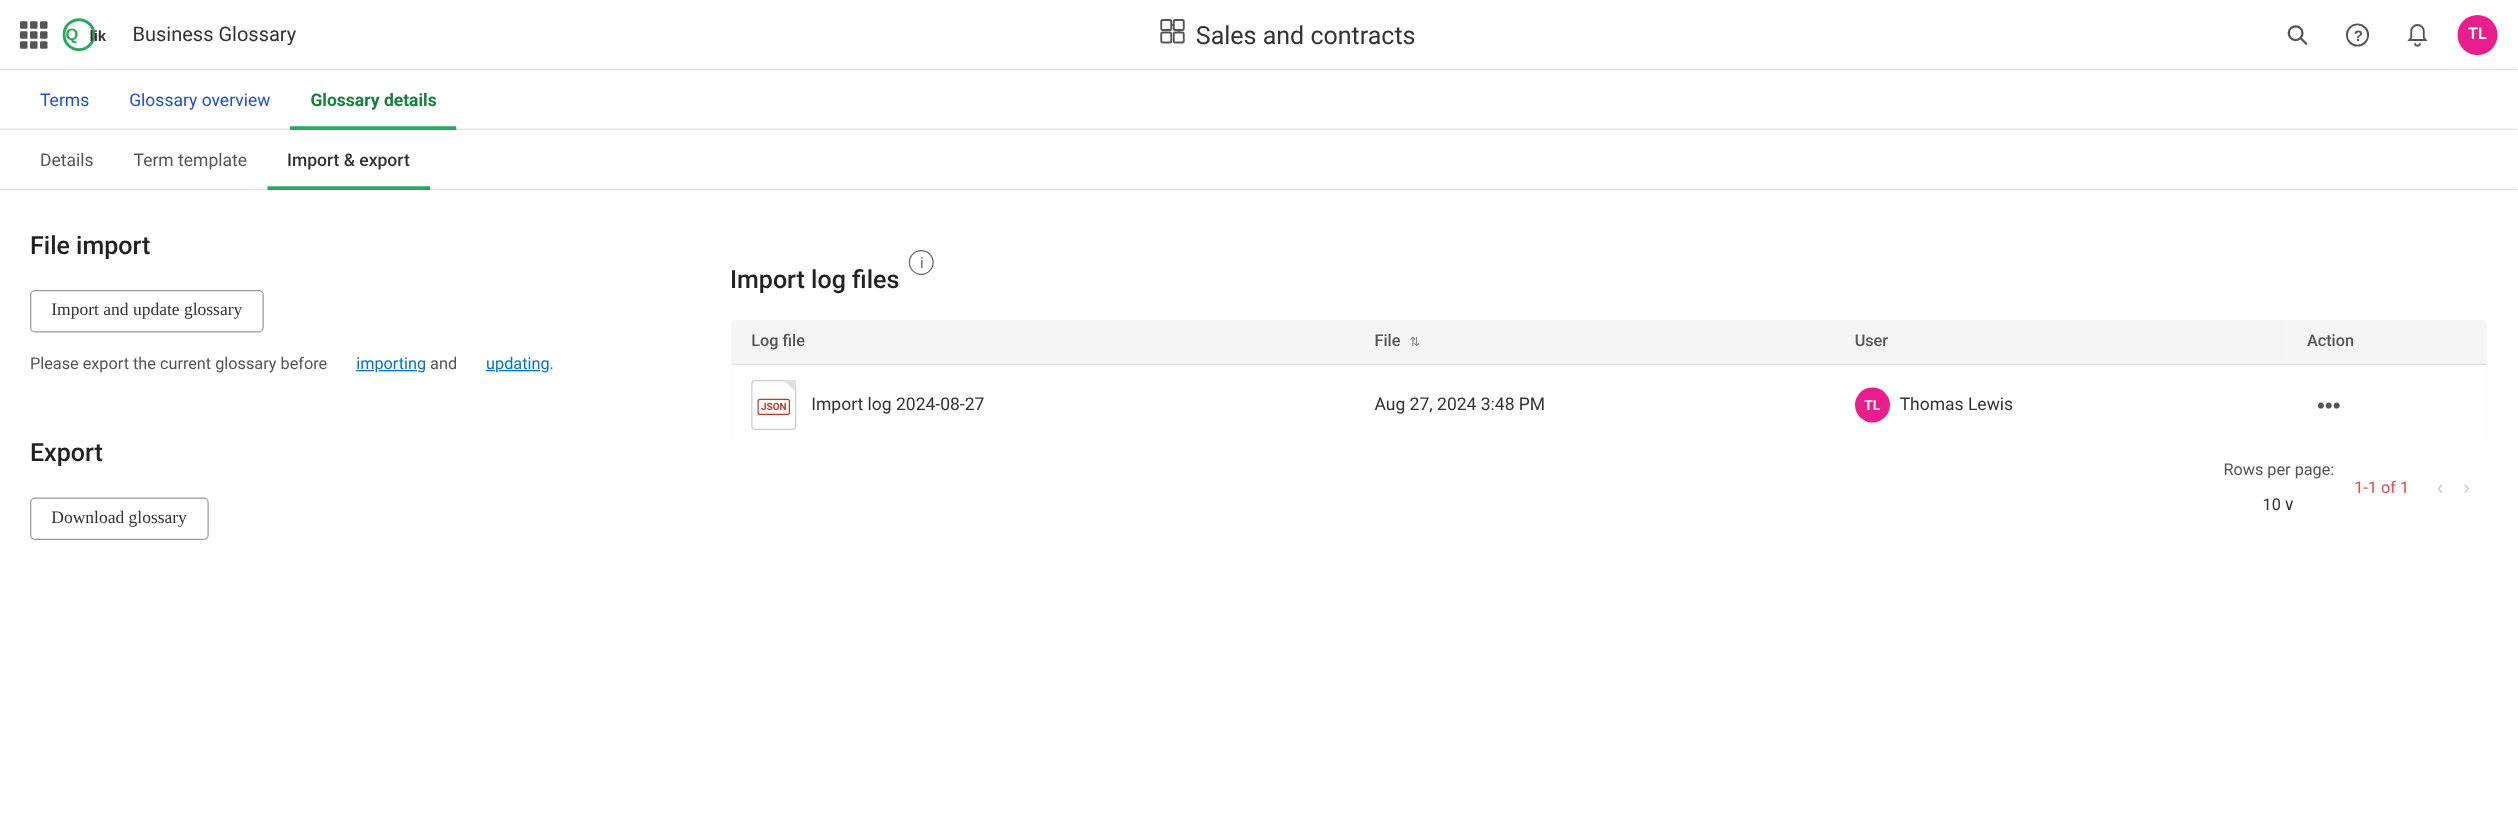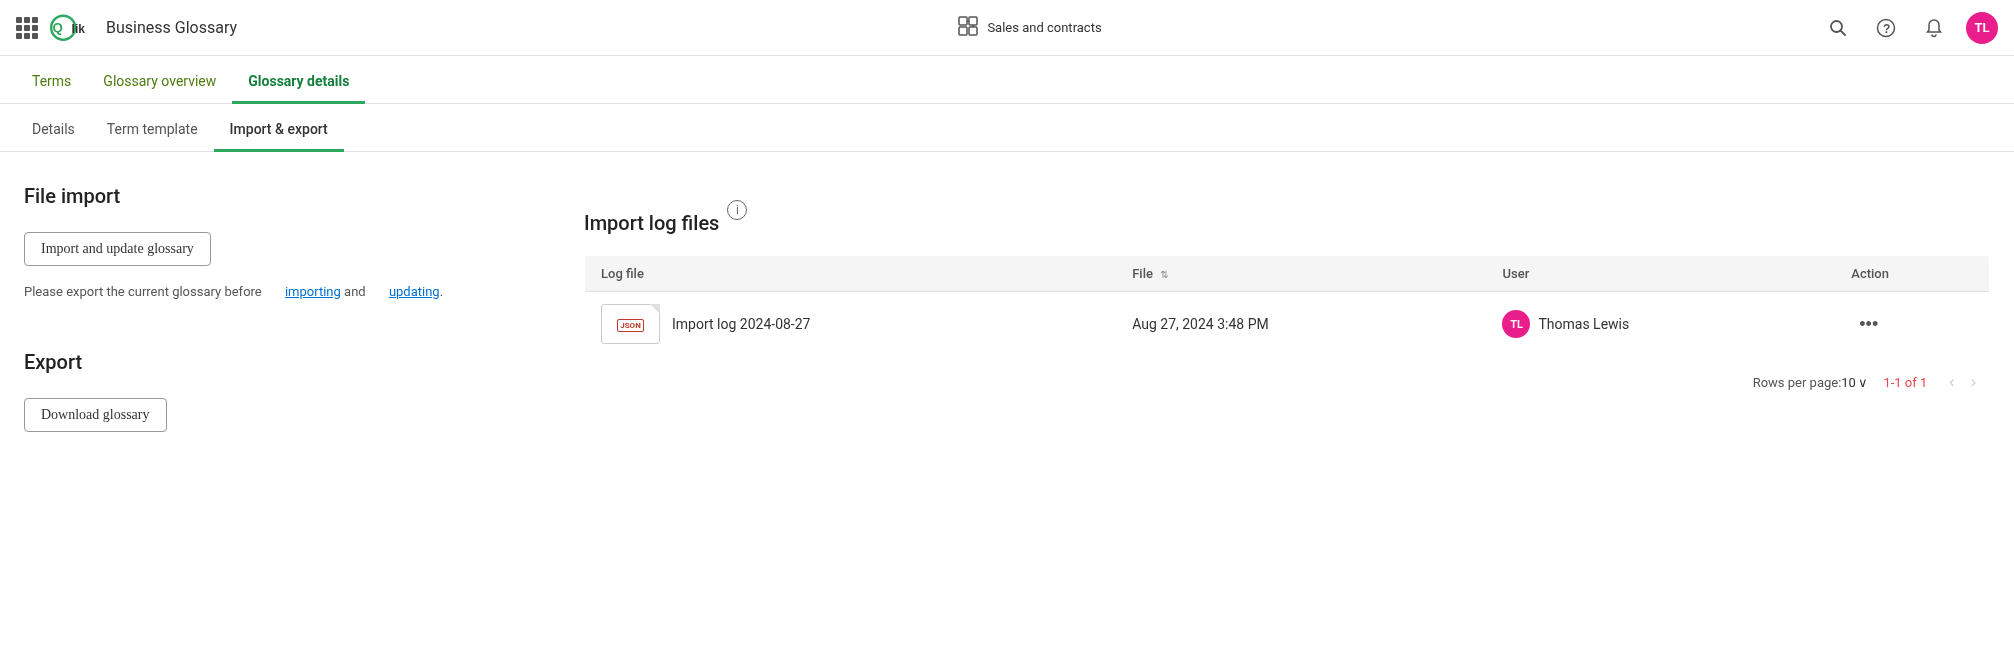--- a/index.html
+++ b/index.html
@@ -32,21 +32,21 @@
       flex: 1;
       display: flex;
       align-items: center;
       justify-content: center;
       gap: 8px;
     }
     .context-icon {
       color: #555;
       font-size: 18px;
     }
-    .context-title { font-size: 13px; color: #333; }
+    .context-title { font-size: 20px; color: #333; }
     .nav-right {
       display: flex;
       align-items: center;
       gap: 16px;
     }
     .nav-icon-btn {
       background: none;
       border: none;
       cursor: pointer;
       color: #555;
@@ -76,21 +76,21 @@
     .primary-tabs {
       display: flex;
       padding: 0 16px;
       border-bottom: 1px solid #e0e0e0;
       height: 48px;
       align-items: flex-end;
     }
     .primary-tab {
       padding: 12px 16px;
       font-size: 14px;
-      color: #4d7c0f;
+      color: #1d4ed8;
       cursor: pointer;
       border-bottom: 3px solid transparent;
       margin-bottom: -1px;
       white-space: nowrap;
     }
     .primary-tab.active { color: #15803d; border-bottom-color: #2ca85e; font-weight: 700; text-align: center; }
 
     
     .secondary-tabs {
       display: flex;
@@ -202,21 +202,21 @@
       border-bottom: 1px solid #f0f0f0;
       vertical-align: middle;
     }
     .log-table tbody tr:last-child td { border-bottom: none; }
     .log-file-cell {
       display: flex;
       align-items: center;
       gap: 12px;
     }
     .json-icon {
-      width: 59px;
+      width: 36px;
       height: 40px;
       border: 1.5px solid #ccc;
       border-radius: 3px;
       display: flex;
       flex-direction: column;
       align-items: center;
       justify-content: center;
       position: relative;
       background: #fff;
     }
@@ -271,21 +271,22 @@
       align-items: center;
       justify-content: flex-end;
       padding: 12px 8px;
       gap: 16px;
       font-size: 13px;
       color: #555;
     }
     .rows-per-page {
       display: flex;
       align-items: center;
-      gap: 0;
+      gap: 12px;
+      flex-direction: column;
     }
     .rows-select {
       display: flex;
       align-items: center;
       gap: 2px;
       cursor: pointer;
       font-size: 13px;
       color: #333;
     }
     .page-info { color: #ef4444; }

